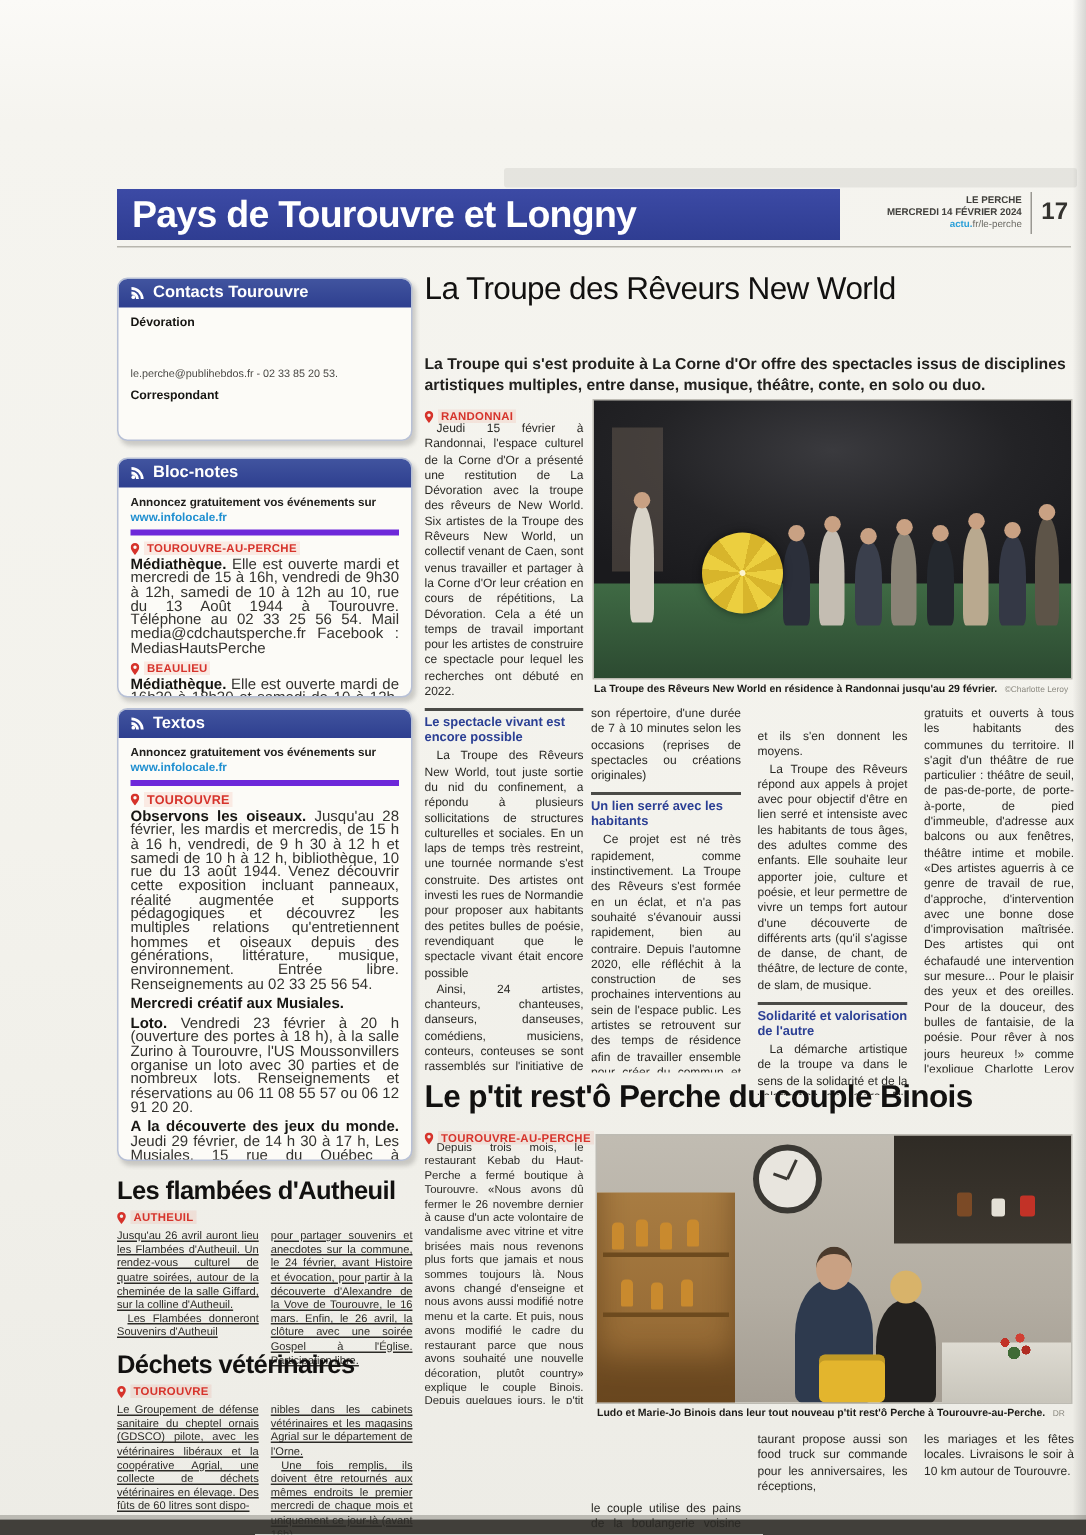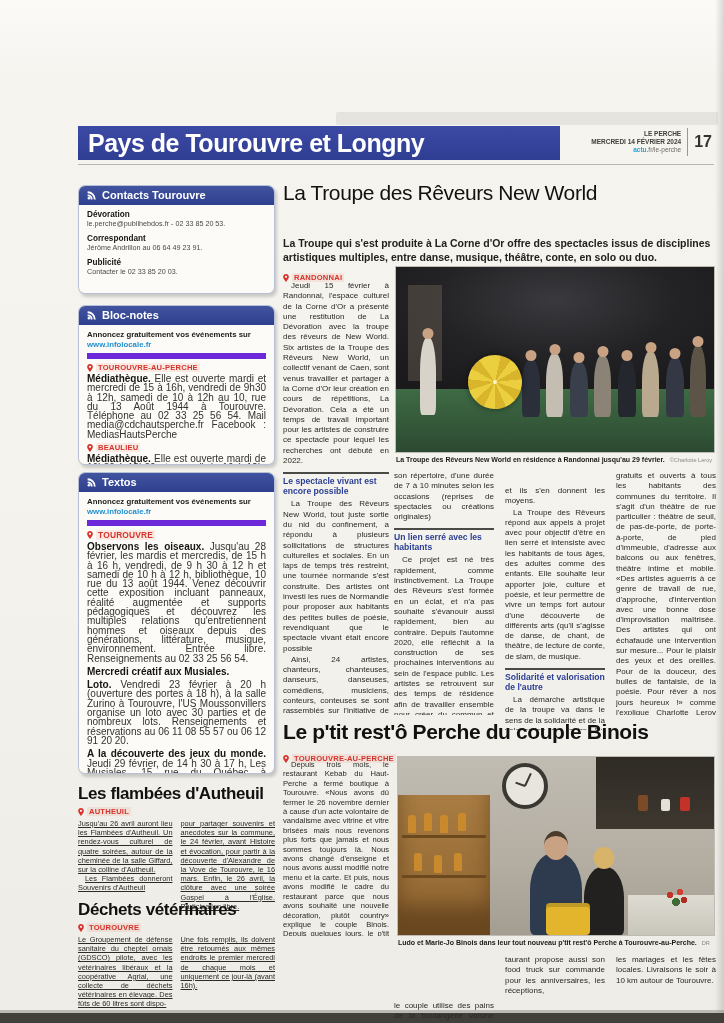--- a/index.html
+++ b/index.html
@@ -28,30 +28,30 @@
   .pagenum { font-size:16px; font-weight:bold; color:#34332f; border-left:1px solid #9a9892;
     margin-left:6px; padding-left:6px; line-height:28px; }
   .mast-rule { position:absolute; left:78px; top:164px; width:636px; border-top:1px solid #b8b6ae; }
   
   .sbox { position:absolute; left:78px; width:197px; background:#fcfbf7;
     border:1px solid #b7c0d6; border-radius:7px; box-shadow:2px 3px 3px rgba(60,60,60,.22); overflow:hidden; }
   .sbox-hd { background:linear-gradient(180deg,#41549f,#2e3f8f); color:#fff; font-size:11px; font-weight:bold;
     padding:3px 8px 4px; display:flex; align-items:center; gap:5px; }
   .sbox-bd { padding:5px 8px 6px; }
   .intro { font-size:7.8px; font-weight:bold; line-height:9.5px; color:#22211e;
-    border-bottom:6px solid #6d28d9; padding-bottom:4px; margin-bottom:4px; }
+    border-bottom:4px solid #6d28d9; padding-bottom:4px; margin-bottom:4px; }
   .intro .ilink { color:#1f8fd0; }
   .place { display:flex; align-items:center; gap:3px; margin:4px 0 2px; }
   .place .plabel { color:#d6332b; font-weight:bold; font-size:7.6px; letter-spacing:.2px;
     background:rgba(240,90,60,.10); padding:0 2px; }
   .sitem { font-size:10px; line-height:9.3px; color:#33322e; text-align:justify; margin-bottom:4px; }
   .sitem b { color:#161512; }
   .centry { margin-bottom:6px; }
   .clabel { font-size:8.2px; font-weight:bold; color:#161512; }
-  .ctext { font-size:7.2px; color:#4a4945; line-height:9px; }
+  .ctext { font-size:7.2px; color:#4a4945; line-height:9px;margin-top:25px; }
   
   .sart { position:absolute; left:78px; width:197px; }
   .sart h2 { font-size:17px; letter-spacing:-.4px; line-height:19px; color:#121110; }
   .twocol { display:flex; gap:8px; margin-top:3px; }
   .twocol .c { width:95px; font-size:7.4px; line-height:9.2px; text-align:justify; color:#2c2b27;text-decoration:underline; }
   .twocol .c p + p { text-indent:7px; }
   
   .a1-headline { position:absolute; left:283px; top:180px; width:440px;
     font-size:21px; font-weight:normal; letter-spacing:-.4px; line-height:26px; color:#121110; }
   .a1-headline span { display:block; }
@@ -267,20 +267,21 @@
             <path d="M5 0C2.2 0 0 2.2 0 5c0 3.7 5 9 5 9s5-5.3 5-9C10 2.2 7.8 0 5 0zm0 7A2 2 0 1 1 5 3a2 2 0 0 1 0 4z" fill="#d6332b"></path>
           </svg>
         </span>
       <span class="plabel">TOUROUVRE</span>
     </div>
     <div class="twocol">
       <div class="c">
         <p>Le Groupement de défense sanitaire du cheptel ornais (GDSCO) pilote, avec les vétérinaires libéraux et la coopérative Agrial, une collecte de déchets vétérinaires en élevage. Des fûts de 60 litres sont dispo-</p>
       </div>
       <div class="c">
+        <p>nibles dans les cabinets vétérinaires et les magasins Agrial sur le département de l'Orne.</p>
         <p>Une fois remplis, ils doivent être retournés aux mêmes endroits le premier mercredi de chaque mois et uniquement ce jour-là (avant 16h).</p>
       </div>
     </div>
   </div>
 
   <h1 class="a1-headline">
     <span>La Troupe des Rêveurs New World</span>
   </h1>
   <div class="standfirst">La Troupe qui s'est produite à La Corne d'Or offre des spectacles issus de disciplines artistiques multiples, entre danse, musique, théâtre, conte, en solo ou duo.</div>
   <div class="place tag-a1">

